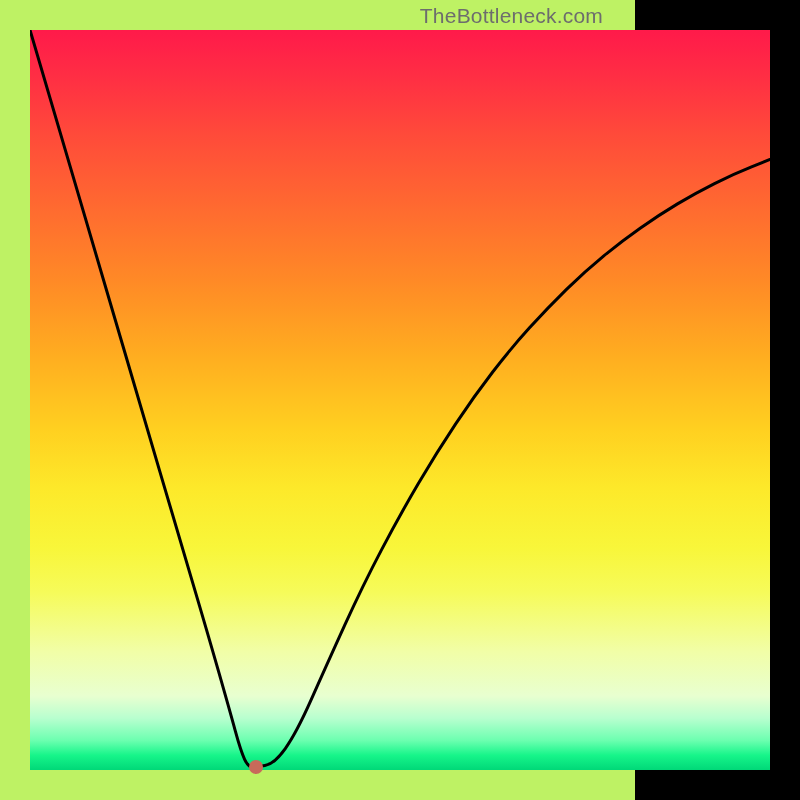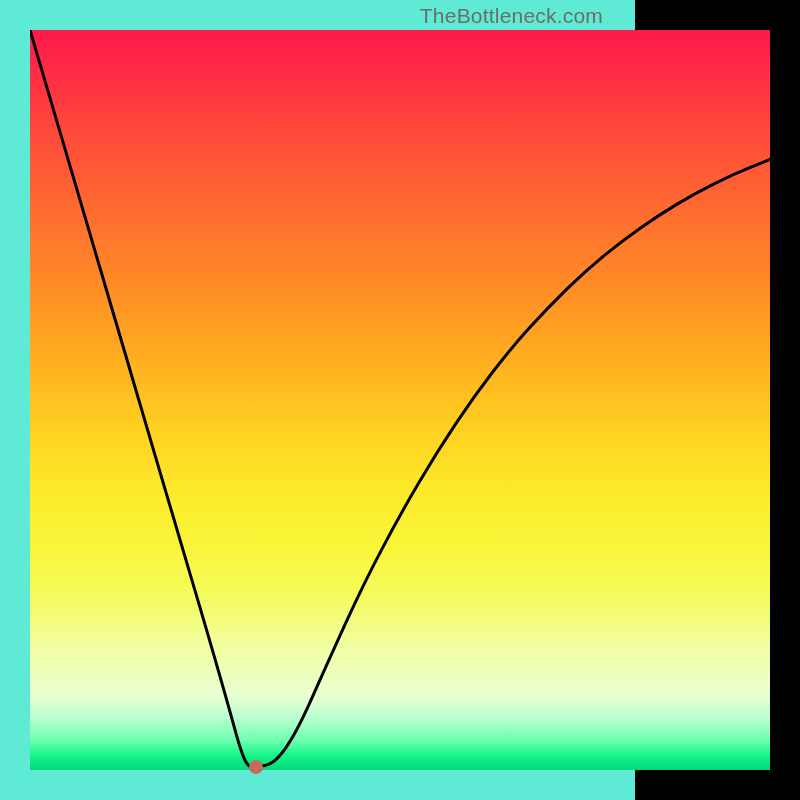--- a/index.html
+++ b/index.html
@@ -8,21 +8,21 @@
     width: 800px;
     height: 800px;
     overflow: hidden;
     background: #000;
     font-family: Arial, Helvetica, sans-serif;
   }
   .frame {
     position: relative;
     width: 635px;
     height: 800px;
-    background: #5eead4;
+    background: #bef264;
   }
   .plot-area {
     position: absolute;
     left: 30px;
     top: 30px;
     width: 740px;
     height: 740px;
     
     background: linear-gradient(to bottom,
       #ff1a4a 0%,

